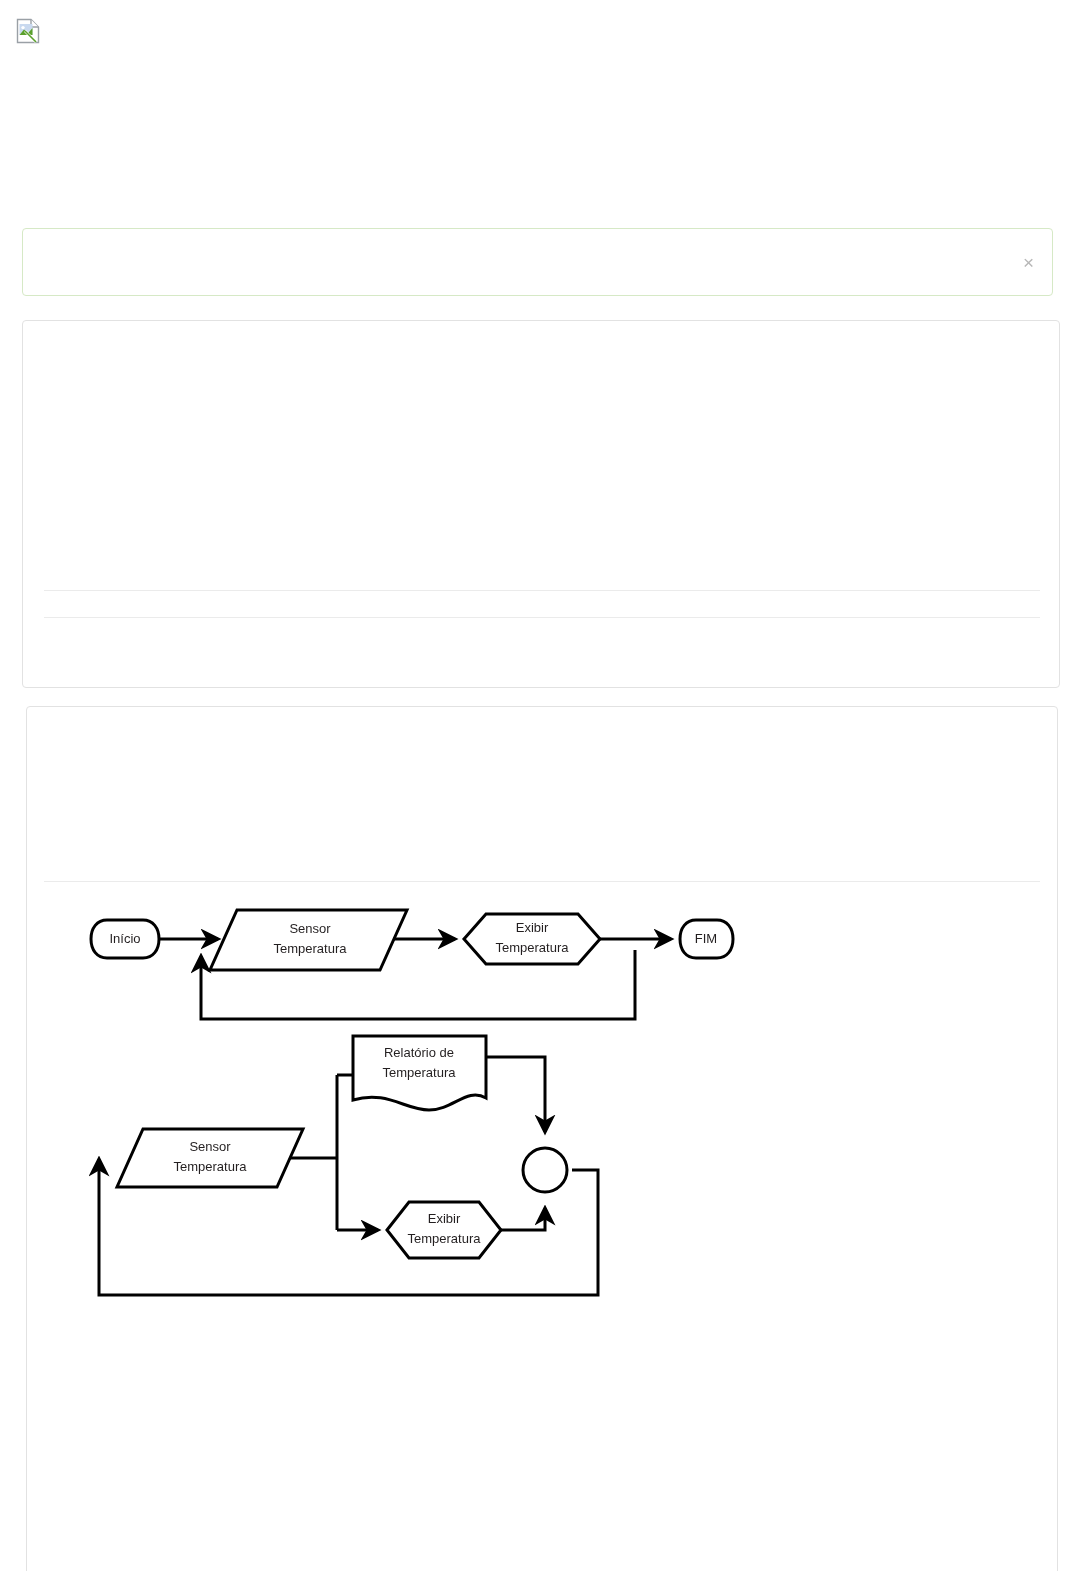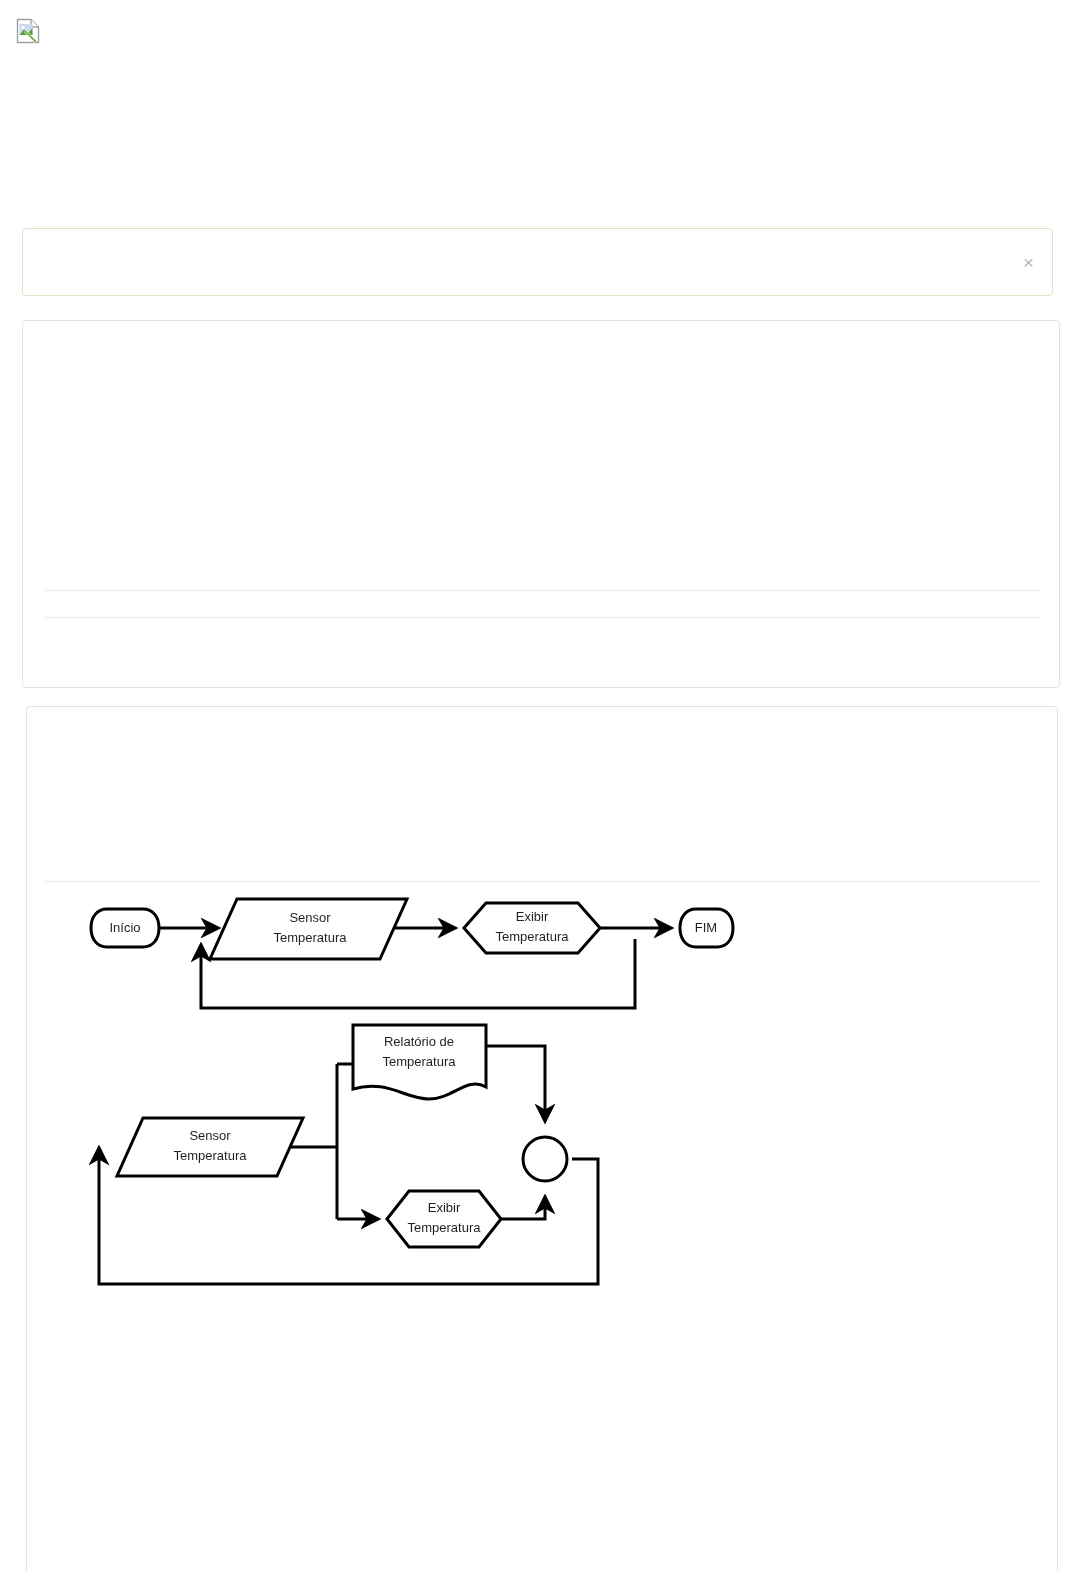--- a/index.html
+++ b/index.html
@@ -92,21 +92,21 @@
   .card-title {
     position: absolute;
     font-size: 14px;
     color: #333333;
   }
 
   
   .flow-wrap {
     position: absolute;
     left: 40px;
-    top: 164px;
+    top: 175px;
     width: 680px;
     height: 440px;
     text-decoration: underline;
   }
   svg.flow {
     display: block;
     width: 680px;
     height: 440px;
   }
   svg.flow .shape {

